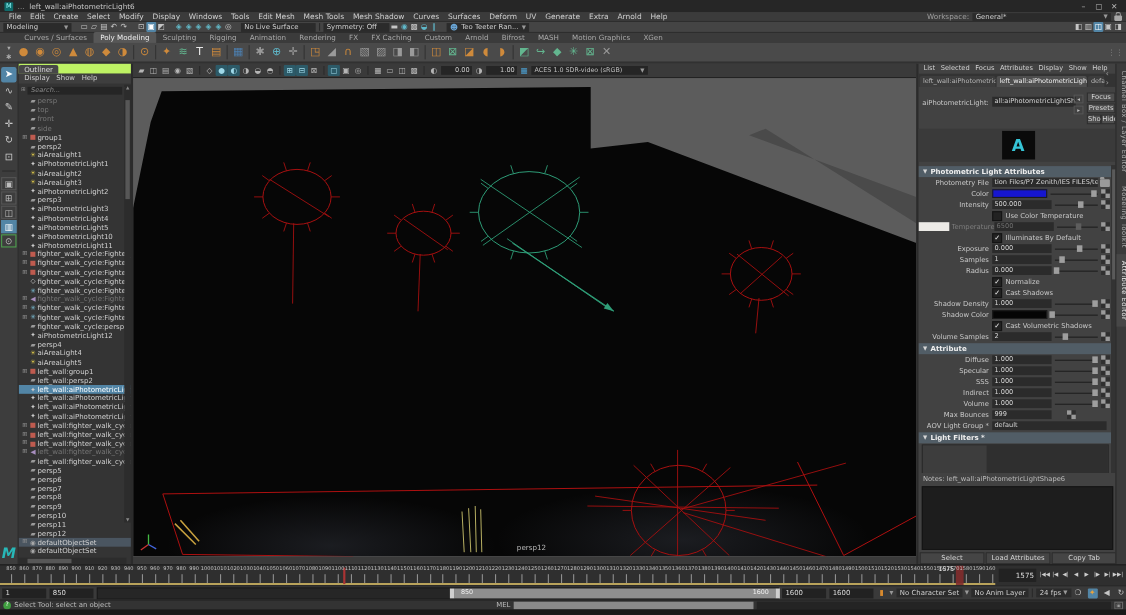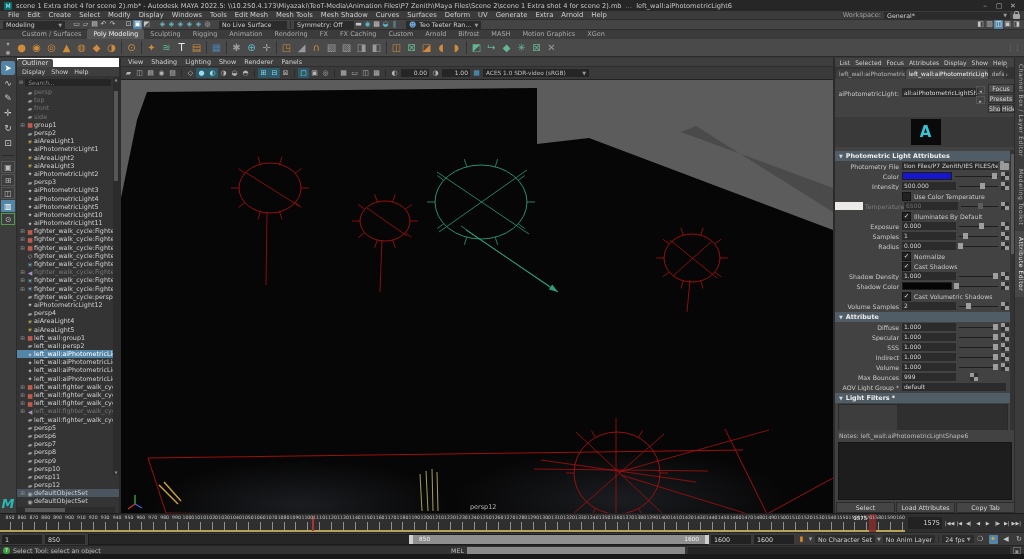--- a/index.html
+++ b/index.html
@@ -50,21 +50,21 @@
   .tbicon{width:14px;height:14px;margin:1px 0;display:flex;align-items:center;justify-content:center;font-size:9px;color:#c9c9c9;border-radius:2px}
   .tbicon.active{background:#5285a6;color:#fff}
   #tb-sepline{width:12px;height:1px;background:#2b2b2b;margin:4px 0}
   .layicon{width:14px;height:12px;margin:1px 0;display:flex;align-items:center;justify-content:center;font-size:8px;color:#bdbdbd;border:1px solid #555;box-sizing:border-box}
   .layicon.active{background:#5285a6;color:#fff;border-color:#5285a6}
   .layicon.greenline{border-color:#4e9e4e}
   #maya-m{margin-top:auto;margin-bottom:2px;font-size:13px;font-weight:bold;color:#28b8b8;font-style:italic}
 
   
   #outliner{left:17px;top:0;width:104px;height:455px;background:#343434;border-right:2px solid #2b2b2b;box-sizing:border-box}
-  #outliner-tab{height:9px;background:#ffffff;display:flex;align-items:flex-end}
+  #outliner-tab{height:9px;background:#bef264;display:flex;align-items:flex-end}
   #outliner-tab span{background:#474747;color:#ddd;font-size:6.5px;padding:0 5px;border-radius:2px 2px 0 0}
   #outliner-menus{height:9px;background:#3e3e3e;display:flex;align-items:center;gap:2px;padding-left:3px}
   #outliner-menus .mitem{font-size:6.3px;padding:0 2px}
   #outliner-search{height:10px;display:flex;align-items:center;gap:2px;padding:1px 2px}
   #search-field{flex:1;height:7px;background:#252525;color:#8a8a8a;font-size:6px;line-height:7px;padding:0 3px;font-style:italic}
   #outliner-list{height:417px;overflow:hidden;position:relative}
   .orow{height:8.2px;display:flex;align-items:center;white-space:nowrap;padding-left:2px}
   .orow .oexp{width:7px;font-size:5.5px;color:#8f8f8f;flex:none;text-align:center}
   .orow .oicon{width:8px;font-size:6px;flex:none;text-align:center}
   .orow .olabel{font-size:6.4px;color:#cfcfcf;overflow:hidden}
@@ -169,21 +169,20 @@
   #mel-input{width:218px;height:7px;background:#8a8a8a;flex:none}
   #mel-result{width:322px;height:7px;background:#242424;flex:none;margin-left:3px}
   #cmd-icon{width:8px;height:7px;border:1px solid #666;color:#999;font-size:4.5px;text-align:center;line-height:7px;margin-left:3px;box-sizing:border-box}
   #bottomstrip{left:0;top:554px;width:1024px;height:5px;background:#191919}
 </style>
 </head>
 <body>
 
 <div class="abs" id="titlebar">
   <div id="maya-logo">M</div>
-  <span id="title-text">scene 1 Extra shot 4 for scene 2).mb* - Autodesk MAYA 2022.5: \\10.250.4.173\Miyazaki\TeoT-Media\Animation Files\P7 Zenith\Maya Files\Scene 2\scene 1 Extra shot 4 for scene 2).mb</span>
   <span style="font-size:6.6px;color:#8a8a8a">…</span>
   <span id="title-node">left_wall:aiPhotometricLight6</span>
   <span style="margin-left:auto" class="row">
     <span class="winbtn">–</span>
     <span class="winbtn">▢</span>
     <span class="winbtn">✕</span>
   </span>
 </div>
 
 <div class="abs" id="menubar">
@@ -266,21 +265,21 @@
   <span id="status-right" class="row" style="margin-left:auto">
       <span class="sic">◧</span>
       <span class="sic">▥</span>
       <span class="sic active">◫</span>
       <span class="sic">▣</span>
       <span class="sic">◨</span>
     </span>
 </div>
 
 <div class="abs" id="shelftabs">
-    <span class="shtab">Custom / Surfaces</span>
+    <span class="shtab">Curves / Surfaces</span>
     <span class="shtab active">Poly Modeling</span>
     <span class="shtab">Sculpting</span>
     <span class="shtab">Rigging</span>
     <span class="shtab">Animation</span>
     <span class="shtab">Rendering</span>
     <span class="shtab">FX</span>
     <span class="shtab">FX Caching</span>
     <span class="shtab">Custom</span>
     <span class="shtab">Arnold</span>
     <span class="shtab">Bifrost</span>
@@ -704,28 +703,20 @@
       <span class="scroll-arrow" style="top:0">▲</span>
       <div class="thumb"></div>
       <span class="scroll-arrow" style="bottom:0">▼</span>
     </div>
     <div class="oscroll-h">
       <div class="thumb"></div>
     </div>
   </div>
 
   <div class="abs" id="viewport">
-    <div id="vp-menus">
-        <span class="mitem">View</span>
-        <span class="mitem">Shading</span>
-        <span class="mitem">Lighting</span>
-        <span class="mitem">Show</span>
-        <span class="mitem">Renderer</span>
-        <span class="mitem">Panels</span>
-      </div>
     <div id="vp-toolbar">
         <span class="vpicon">▰</span>
         <span class="vpicon">◫</span>
         <span class="vpicon">▤</span>
         <span class="vpicon">◉</span>
         <span class="vpicon">▧</span>
         <span class="sep"></span>
         <span class="vpicon">◇</span>
         <span class="vpicon active">●</span>
         <span class="vpicon active">◐</span>

